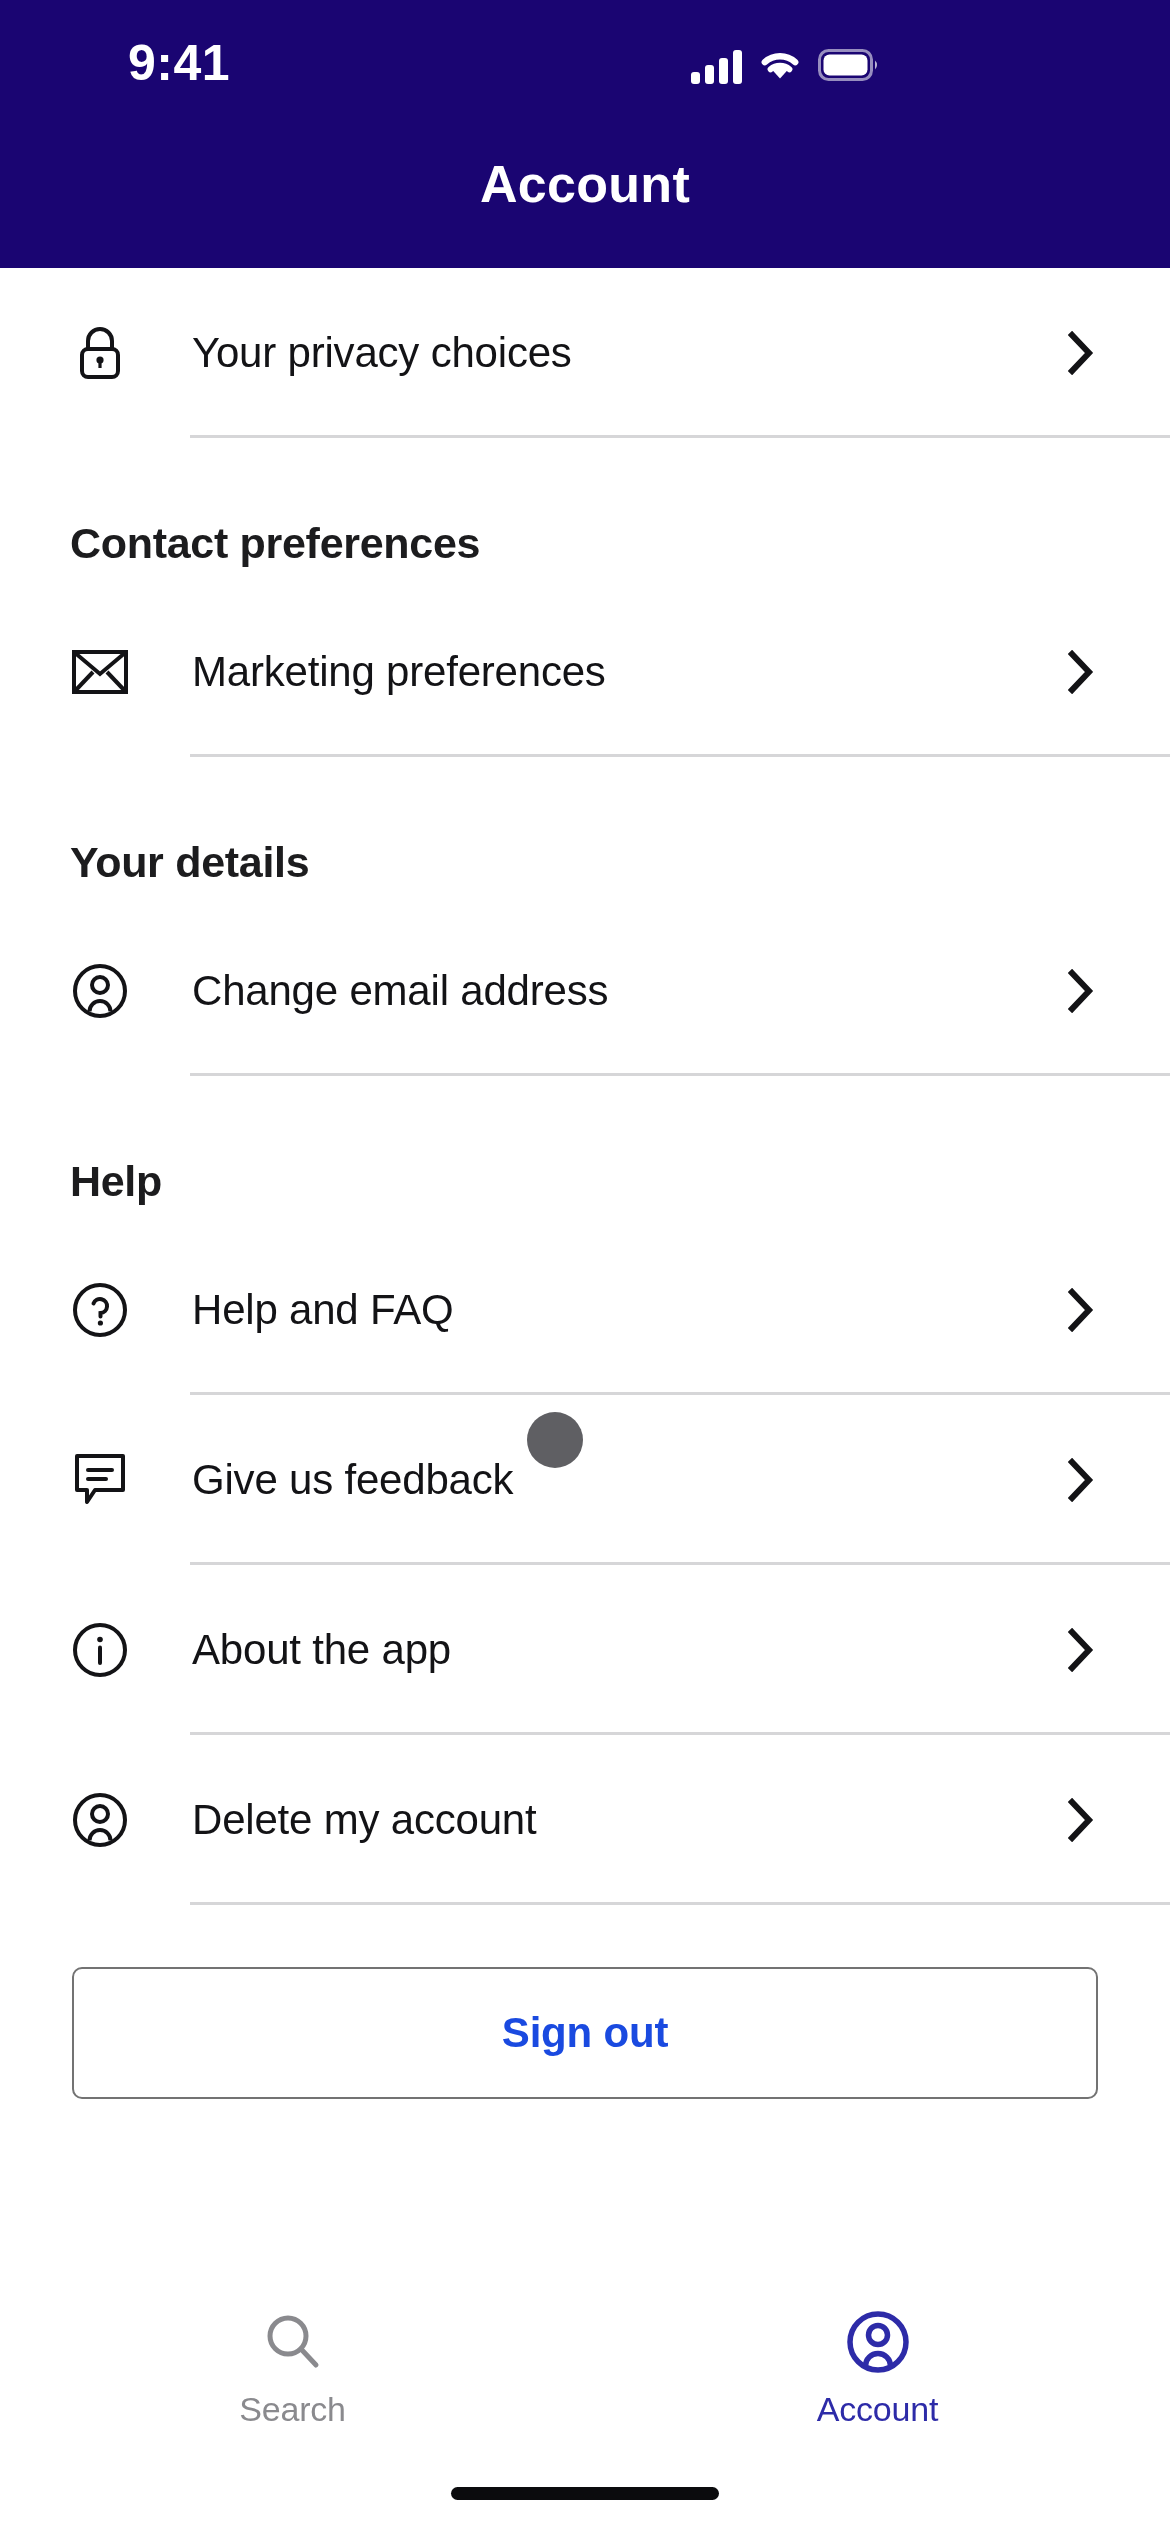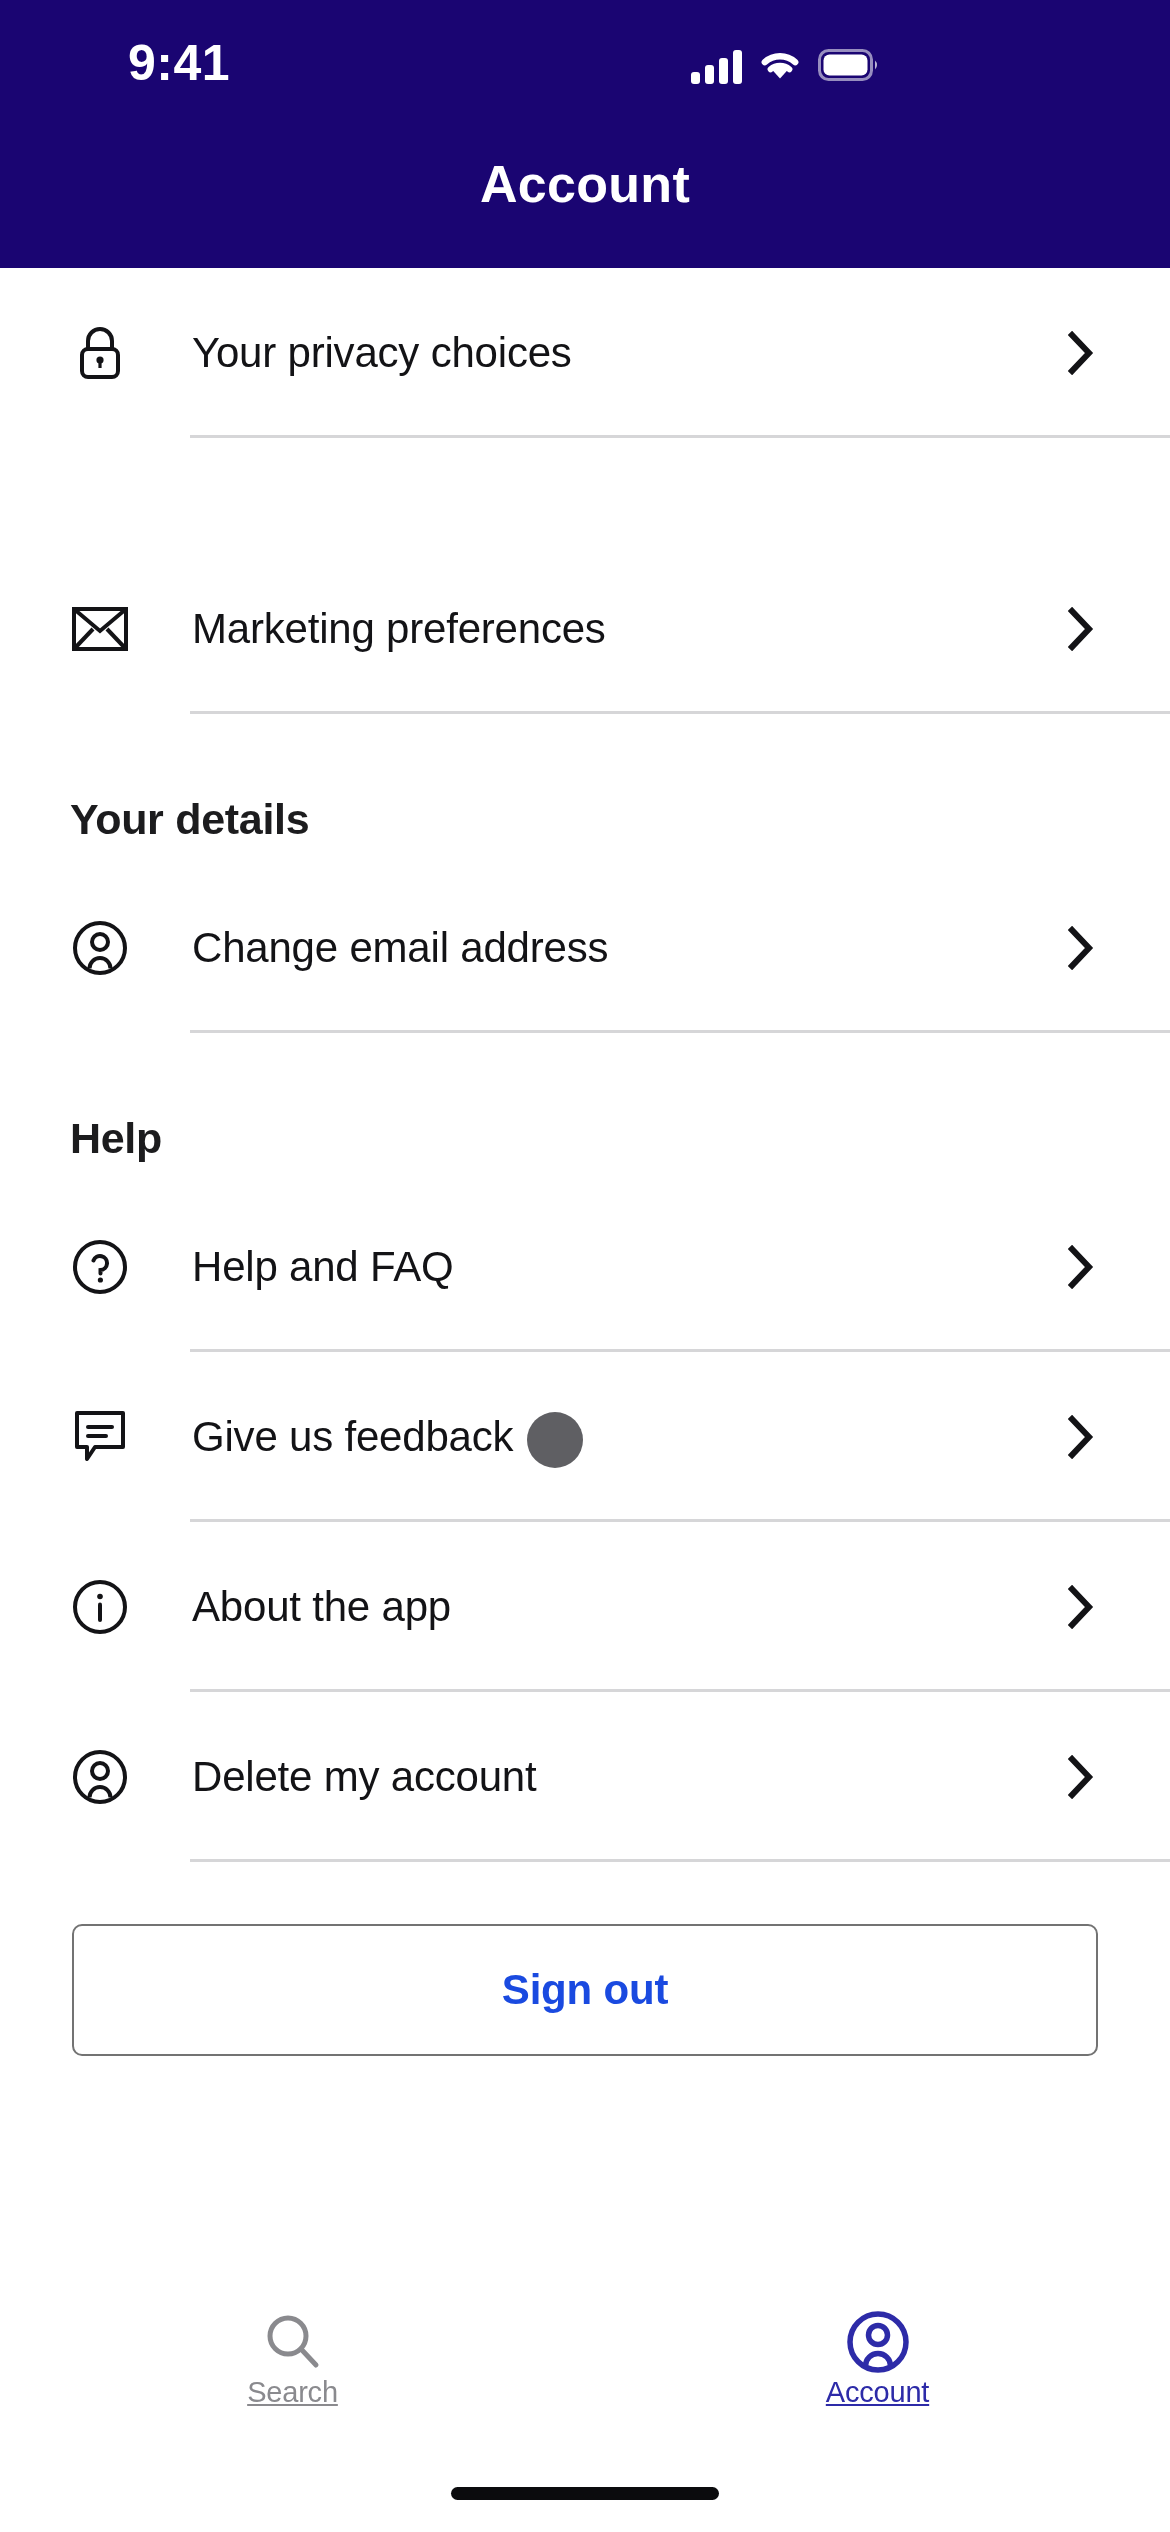--- a/index.html
+++ b/index.html
@@ -201,24 +201,24 @@
     cursor: pointer;
   }
   .tab-icon {
     width: 72px;
     height: 72px;
     display: flex;
     align-items: center;
     justify-content: center;
   }
   .tab-label {
-    font-size: 29px;
+    margin-top: 14px;
+    font-size: 34px;
     letter-spacing: -0.2px;
     line-height: 1;
-    text-decoration: underline;
   }
   .tab.inactive .tab-label { color: #8a8a8e; }
   .tab.active .tab-label { color: #2d2ba8; }
 
   .home-indicator {
     position: absolute;
     left: 50%;
     transform: translateX(-50%);
     bottom: 32px;
     width: 268px;
@@ -278,20 +278,21 @@
       <span class="row-chevron">
         <svg width="26" height="44" viewBox="0 0 26 44">
           <path d="M4 4 L21 22 L4 40" fill="none" stroke="#131316" stroke-width="6" stroke-linecap="square" stroke-linejoin="miter"></path>
         </svg>
       </span>
       <span class="divider"></span>
     </div>
   </div>
 
   <div style="padding-top:84px;">
+    <div class="section-title">Contact preferences</div>
     <div class="row" style="margin-top:22px;">
       <span class="row-icon">
         <svg width="56" height="44" viewBox="0 0 56 44">
           <rect x="2" y="2" width="52" height="40" fill="none" stroke="#131316" stroke-width="4"></rect>
           <path d="M2 2 L28 24 L54 2" fill="none" stroke="#131316" stroke-width="4"></path>
           <path d="M2 42 L21 22" fill="none" stroke="#131316" stroke-width="4"></path>
           <path d="M54 42 L35 22" fill="none" stroke="#131316" stroke-width="4"></path>
         </svg>
       </span>
       <span class="row-label">Marketing preferences</span>

